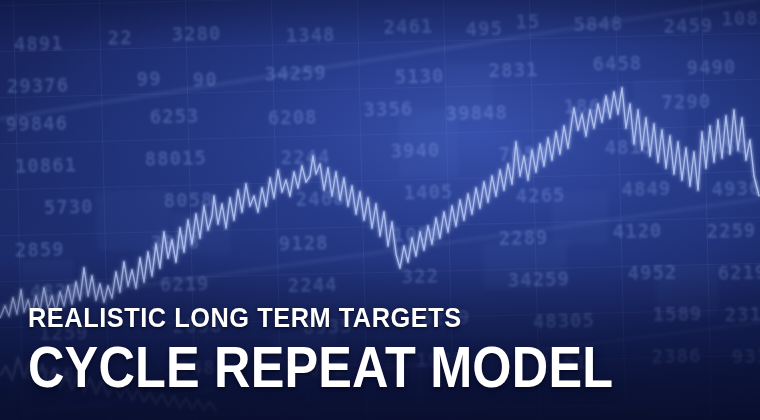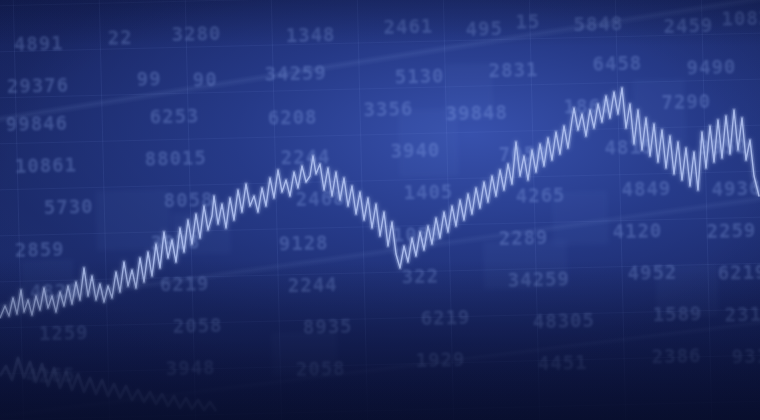--- a/index.html
+++ b/index.html
@@ -287,14 +287,18 @@
     <g id="chart-group">
         <polyline points="0,318 5,306 9,316 13,298 17,314 21,290 24,312 28,300 32,315 36,296 40,310 44,288 48,308 52,296 56,312 60,292 64,306 68,286 72,304 76,282 80,300 84,268 88,296 92,276 96,300 100,284 104,302 108,286 112,298 116,272 120,292 124,262 128,286 132,270 136,288 140,258 144,282 148,252 152,276 156,244 160,268 164,232 168,258 172,240 176,262 180,228 184,252 188,220 192,244 196,214 200,238 204,206 208,230 212,216 214,196 218,224 222,204 226,228 230,198 234,220 238,190 242,212 246,184 250,206 254,196 258,212 262,188 266,206 270,178 274,198 278,170 282,192 286,180 290,196 294,172 298,188 302,166 306,182 310,176 313,156 316,174 320,164 324,190 328,168 332,196 336,172 340,200 344,178 348,206 352,186 356,214 360,192 364,220 368,198 372,228 376,204 380,236 384,212 388,246 392,222 396,254 400,268 404,246 408,262 412,238 416,256 420,232 424,250 428,226 432,244 436,218 440,238 444,212 448,232 452,206 456,226 460,200 464,220 468,194 472,214 476,188 480,208 484,182 488,202 492,176 496,196 500,170 504,190 508,164 512,184 516,142 520,176 524,156 528,180 532,150 536,172 540,144 544,166 548,138 552,160 556,132 560,154 564,126 568,148 572,120 574,108 578,130 582,114 586,136 590,110 594,128 598,104 602,122 606,96 610,118 614,92 618,114 622,88 626,128 630,104 634,144 638,110 642,150 646,118 650,156 654,124 658,162 662,130 666,168 670,136 674,174 678,142 682,180 686,148 690,186 694,152 698,190 702,132 706,168 710,126 714,162 718,120 722,158 726,116 730,154 734,110 738,150 742,118 746,160 750,140 754,176 759,196" fill="none" stroke="#aebfee" stroke-width="4.5" stroke-opacity="0.22" stroke-linejoin="round" filter="url(#softGlow)"></polyline>
         <polyline points="0,318 5,306 9,316 13,298 17,314 21,290 24,312 28,300 32,315 36,296 40,310 44,288 48,308 52,296 56,312 60,292 64,306 68,286 72,304 76,282 80,300 84,268 88,296 92,276 96,300 100,284 104,302 108,286 112,298 116,272 120,292 124,262 128,286 132,270 136,288 140,258 144,282 148,252 152,276 156,244 160,268 164,232 168,258 172,240 176,262 180,228 184,252 188,220 192,244 196,214 200,238 204,206 208,230 212,216 214,196 218,224 222,204 226,228 230,198 234,220 238,190 242,212 246,184 250,206 254,196 258,212 262,188 266,206 270,178 274,198 278,170 282,192 286,180 290,196 294,172 298,188 302,166 306,182 310,176 313,156 316,174 320,164 324,190 328,168 332,196 336,172 340,200 344,178 348,206 352,186 356,214 360,192 364,220 368,198 372,228 376,204 380,236 384,212 388,246 392,222 396,254 400,268 404,246 408,262 412,238 416,256 420,232 424,250 428,226 432,244 436,218 440,238 444,212 448,232 452,206 456,226 460,200 464,220 468,194 472,214 476,188 480,208 484,182 488,202 492,176 496,196 500,170 504,190 508,164 512,184 516,142 520,176 524,156 528,180 532,150 536,172 540,144 544,166 548,138 552,160 556,132 560,154 564,126 568,148 572,120 574,108 578,130 582,114 586,136 590,110 594,128 598,104 602,122 606,96 610,118 614,92 618,114 622,88 626,128 630,104 634,144 638,110 642,150 646,118 650,156 654,124 658,162 662,130 666,168 670,136 674,174 678,142 682,180 686,148 690,186 694,152 698,190 702,132 706,168 710,126 714,162 718,120 722,158 726,116 730,154 734,110 738,150 742,118 746,160 750,140 754,176 759,196" fill="none" stroke="#aebfee" stroke-width="1.45" stroke-opacity="0.95" stroke-linejoin="round" stroke-linecap="round"></polyline>
         <polyline points="0,376 6,366 12,380 18,358 24,378 30,362 36,382 42,364 48,386 54,368 60,388 66,372 72,390 78,374 84,392 90,378 96,394 102,380 108,396 114,384 120,398 126,386 132,400 138,390 144,402 150,392 156,404 162,394 168,406 174,396 180,408 186,398 192,409 198,400 204,410 210,402 216,411" fill="none" stroke="#8ea3de" stroke-width="3" stroke-opacity="0.14" stroke-linejoin="round" filter="url(#softGlow)"></polyline>
         <polyline points="0,376 6,366 12,380 18,358 24,378 30,362 36,382 42,364 48,386 54,368 60,388 66,372 72,390 78,374 84,392 90,378 96,394 102,380 108,396 114,384 120,398 126,386 132,400 138,390 144,402 150,392 156,404 162,394 168,406 174,396 180,408 186,398 192,409 198,400 204,410 210,402 216,411" fill="none" stroke="#8ea3de" stroke-width="1.1" stroke-opacity="0.40" stroke-linejoin="round" stroke-linecap="round" filter="url(#heavyBlur)"></polyline>
       </g>
   </svg>
 
   <div class="layer bg-vignette"></div>
 
+  <div class="titles">
+    <span class="subtitle">REALISTIC LONG TERM TARGETS</span>
+    <span class="maintitle">CYCLE REPEAT MODEL</span>
+  </div>
 
 </div>
 
 </body></html>

